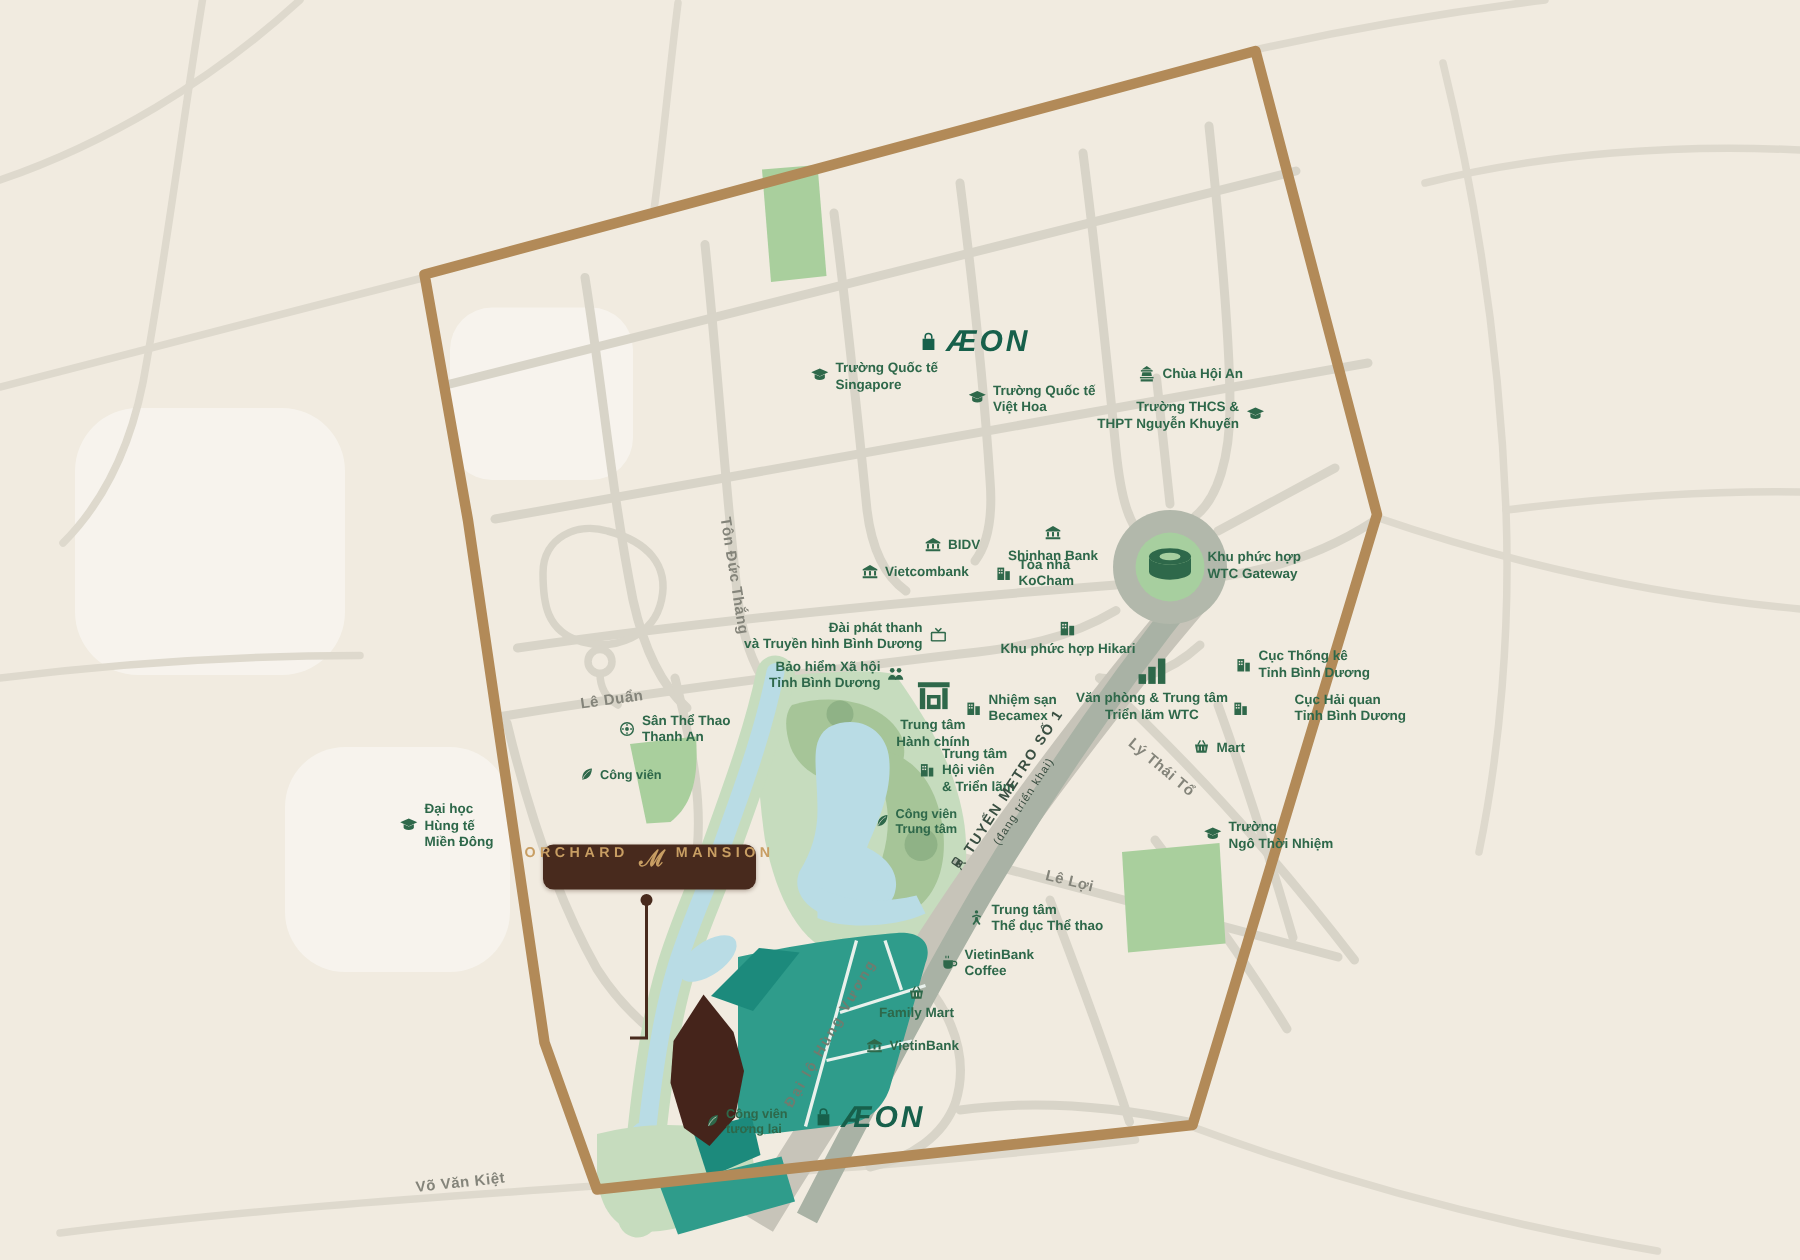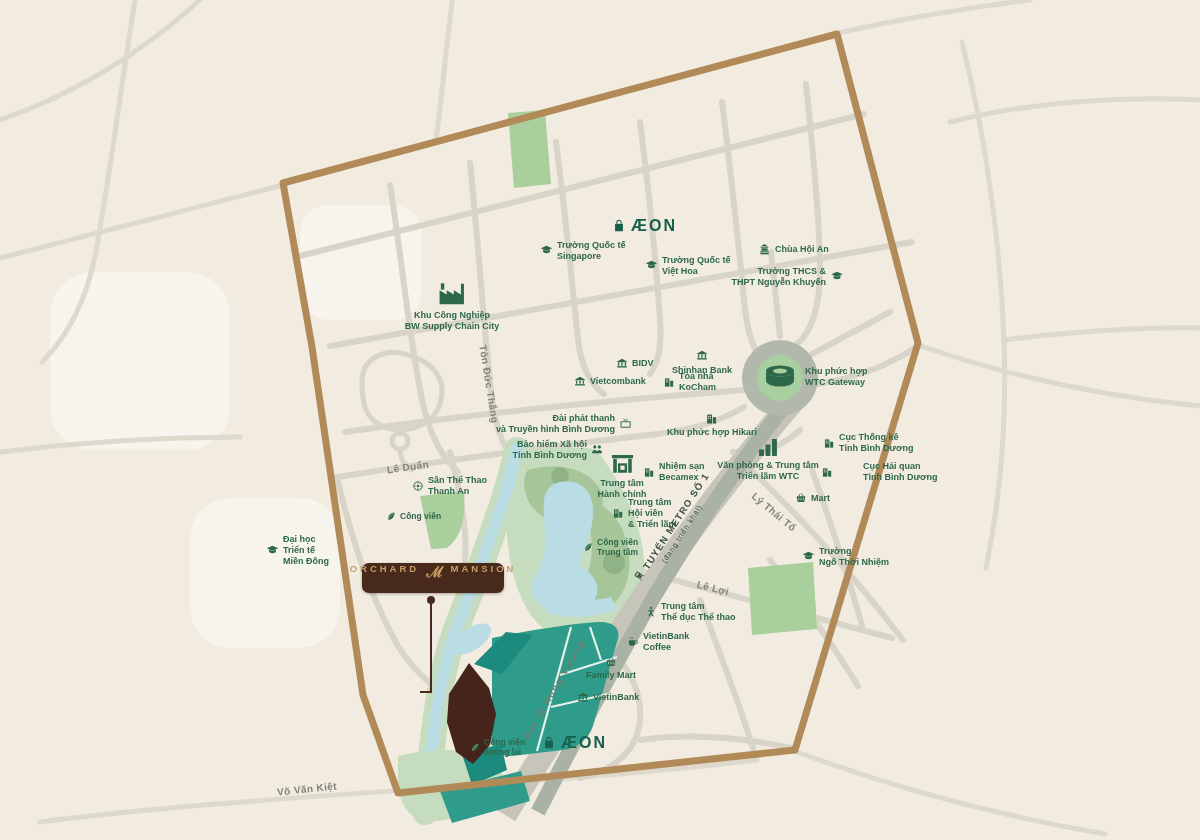--- a/index.html
+++ b/index.html
@@ -36,21 +36,21 @@
   
   #poi-layer,#label-layer{position:absolute;left:0;top:0;width:100%;height:100%;pointer-events:none;}
   .poi{position:absolute;display:flex;gap:4px;align-items:center;color:var(--poi-green);
        font-size:9px;font-weight:bold;line-height:1.2;}
   .poi .txt div{white-space:nowrap;}
   .poi .ic{display:flex;align-items:center;justify-content:center;flex:0 0 auto;}
   .poi.col{flex-direction:column;gap:2px;transform:translateX(-50%);}
   .poi.col .txt{text-align:center;}
   .poi.rr{flex-direction:row-reverse;transform:translateX(-100%);}
   .poi.rr .txt{text-align:right;}
-  .poi.aeon{font-size:16px;font-weight:600;letter-spacing:2px;color:var(--aeon-green);gap:5px;}
+  .poi.aeon{font-size:20px;font-weight:600;letter-spacing:2px;color:var(--aeon-green);gap:5px;font-style:italic;}
   .poi.sm{font-size:8.5px;}
   .roadlabel{position:absolute;color:var(--road-label);font-size:10px;font-weight:bold;
        letter-spacing:.4px;white-space:nowrap;}
   .roadlabel.band{color:#6f7c6f;font-size:9.5px;letter-spacing:1.5px;}
 
   
   .metro-label{position:absolute;left:676px;top:530px;transform:translate(-50%,-50%) rotate(-57deg);
       color:var(--metro-text);text-align:center;white-space:nowrap;}
   .metro-label .m-main{display:flex;align-items:center;gap:4px;font-size:9.5px;font-weight:bold;
       letter-spacing:1.2px;}
@@ -235,32 +235,20 @@
           <svg viewBox="0 0 16 16" width="13" height="13" fill="currentColor">
             <path d="M8 2L15 5.2 8 8.4 1 5.2Z"></path>
             <path d="M3.8 6.7V9.6C3.8 10.6 5.7 11.4 8 11.4s4.2-.8 4.2-1.8V6.7L8 8.6 3.8 6.7Z"></path>
           </svg>
         </span>
         <div class="txt">
           <div>Trường THCS &amp;</div>
           <div>THPT Nguyễn Khuyến</div>
         </div>
       </div>
-      <div class="poi col" style="left: 452px; top: 278px;">
-        <span class="ic">
-          <svg viewBox="0 0 16 16" width="30" height="30" fill="currentColor">
-            <path d="M1.5 14V6.5l3.8 2.3V6.5l3.8 2.3V6.5l3.8 2.3V3h1.6v11z"></path>
-            <rect x="2.2" y="2.8" width="1.8" height="3.4"></rect>
-          </svg>
-        </span>
-        <div class="txt">
-          <div>Khu Công Nghiệp</div>
-          <div>BW Supply Chain City</div>
-        </div>
-      </div>
       <div class="poi row" style="left: 616px; top: 357px;">
         <span class="ic">
           <svg viewBox="0 0 16 16" width="12" height="12" fill="currentColor">
             <path d="M1.5 6L8 2.2 14.5 6v1h-13z"></path>
             <rect x="2.6" y="7.6" width="1.8" height="4"></rect>
             <rect x="7.1" y="7.6" width="1.8" height="4"></rect>
             <rect x="11.6" y="7.6" width="1.8" height="4"></rect>
             <rect x="1.5" y="12.2" width="13" height="1.8"></rect>
           </svg>
         </span>
@@ -560,21 +548,21 @@
       </div>
       <div class="poi row" style="left: 266px; top: 534px;">
         <span class="ic">
           <svg viewBox="0 0 16 16" width="13" height="13" fill="currentColor">
             <path d="M8 2L15 5.2 8 8.4 1 5.2Z"></path>
             <path d="M3.8 6.7V9.6C3.8 10.6 5.7 11.4 8 11.4s4.2-.8 4.2-1.8V6.7L8 8.6 3.8 6.7Z"></path>
           </svg>
         </span>
         <div class="txt">
           <div>Đại học</div>
-          <div>Triển tế</div>
+          <div>Hùng tế</div>
           <div>Miền Đông</div>
         </div>
       </div>
       <div class="poi row" style="left: 412px; top: 475px;">
         <span class="ic">
           <svg viewBox="0 0 16 16" width="12" height="12" fill="currentColor">
             <circle cx="8" cy="8" r="5.6" fill="none" stroke="currentColor" stroke-width="1.3"></circle>
             <circle cx="8" cy="8" r="1.7"></circle>
             <circle cx="8" cy="4.4" r=".8"></circle>
             <circle cx="11.6" cy="8" r=".8"></circle>

